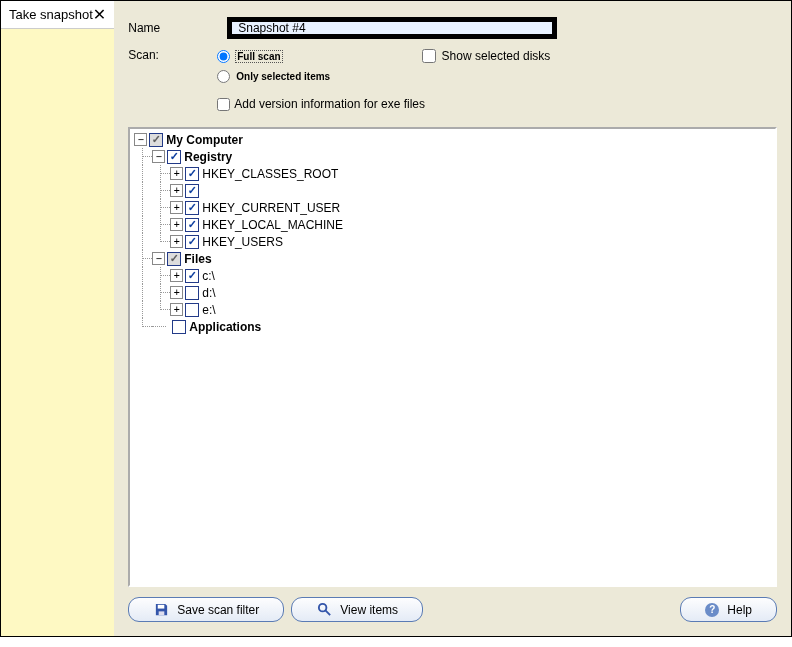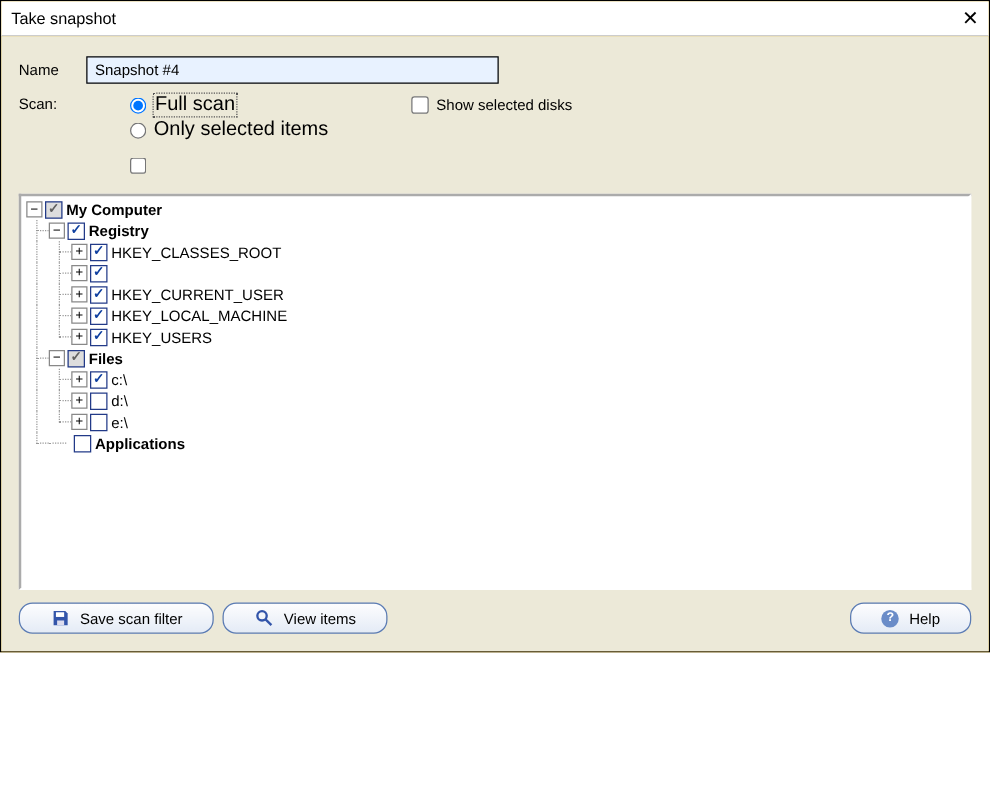--- a/index.html
+++ b/index.html
@@ -1,29 +1,29 @@
 <!DOCTYPE html>
 <html><head>
 <meta charset="utf-8">
 <style>
 * { box-sizing: border-box; margin: 0; padding: 0; }
 body { font-family: Tahoma, Arial, sans-serif; font-size: 12px; background: #fff; color: #000; }
-.window { width: 792px; height: 522px; border: 1px solid #000; background: #eab308; display: flex; flex-direction: column; }
+.window { width: 792px; height: 637px; border: 1px solid #000; background: #fef9c3; display: flex; flex-direction: row; }
 .titlebar { height: 28px; background: #fff; border-bottom: 1px solid #ccc; display: flex; align-items: center; padding: 0 8px; }
 .titlebar .title { font-size: 13px; }
 .titlebar .close { margin-left: auto; font-size: 16px; cursor: pointer; font-family: sans-serif; }
 .content { flex: 1; background: #ece9d8; padding: 16px 14px 14px 14px; display: flex; flex-direction: column; }
 .form-row { display: flex; align-items: center; margin-bottom: 6px; }
 .form-label { width: 54px; font-size: 12px; }
-.name-input { width: 330px; height: 22px; border: 1px solid #000000; background: #e8f2ff; padding: 2px 6px; font-size: 12px; font-family: inherit; }
+.name-input { width: 330px; height: 22px; border: 5px solid #000000; background: #e8f2ff; padding: 2px 6px; font-size: 12px; font-family: inherit; margin-left: 45px; }
 .scan-row { display: flex; align-items: flex-start; gap: 35px; }
 .scan-options { padding-top: 2px; }
 .radio-row { display: flex; align-items: center; gap: 4px; margin-bottom: 2px; height: 18px; }
 .radio-row input[type=radio] { margin-right: 2px; }
-.radio-label { cursor: pointer; font-size: 16px; }
+.radio-label { cursor: pointer; font-size: 10px; font-weight: bold; }
 .dotted { outline: 1px dotted #555; outline-offset: 0px; padding: 0 1px; }
 .removable { margin-left: 136px; display: flex; align-items: center; gap: 4px; }
 .checkbox-box { display: inline-flex; align-items: center; gap: 4px; font-size: 12px; }
 .checkbox-box input { margin-right: 2px; width: 14px; height: 14px; border: 1px solid #7f9db9; background: #fff; }
 .tree-container { margin-top: 12px; border: 2px inset #fff; background: #fff; flex: 1; overflow: auto; padding: 2px 0; }
 .tree { font-size: 12px; }
 .tree-node { display: flex; align-items: center; height: 17px; white-space: nowrap; }
 .indent { display: inline-block; width: 18px; height: 17px; position: relative; }
 .vline { position: absolute; left: 8px; top: 0; bottom: 0; border-left: 1px dotted #999; }
 .hline { position: absolute; left: 8px; top: 8px; width: 10px; border-top: 1px dotted #999; }
@@ -68,20 +68,21 @@
             <input type="checkbox" style="">
             <span>Show selected disks</span>
           </span>
         </div>
         <div class="radio-row">
           <input type="radio" name="scan" style="">
           <span class="radio-label">Only selected items</span>
         </div>
         <div class="radio-row" style="margin-top:10px">
           <input type="checkbox" style="">
+          <span>Add version information for exe files</span>
         </div>
       </div>
     </div>
 
     <div class="tree-container">
       <div class="tree">
         <div class="tree-node" style="padding-left:4px">
           <span class="expander">−</span>
           <span class="chk grayed"></span>
           <span class="node-label bold">My Computer</span>

